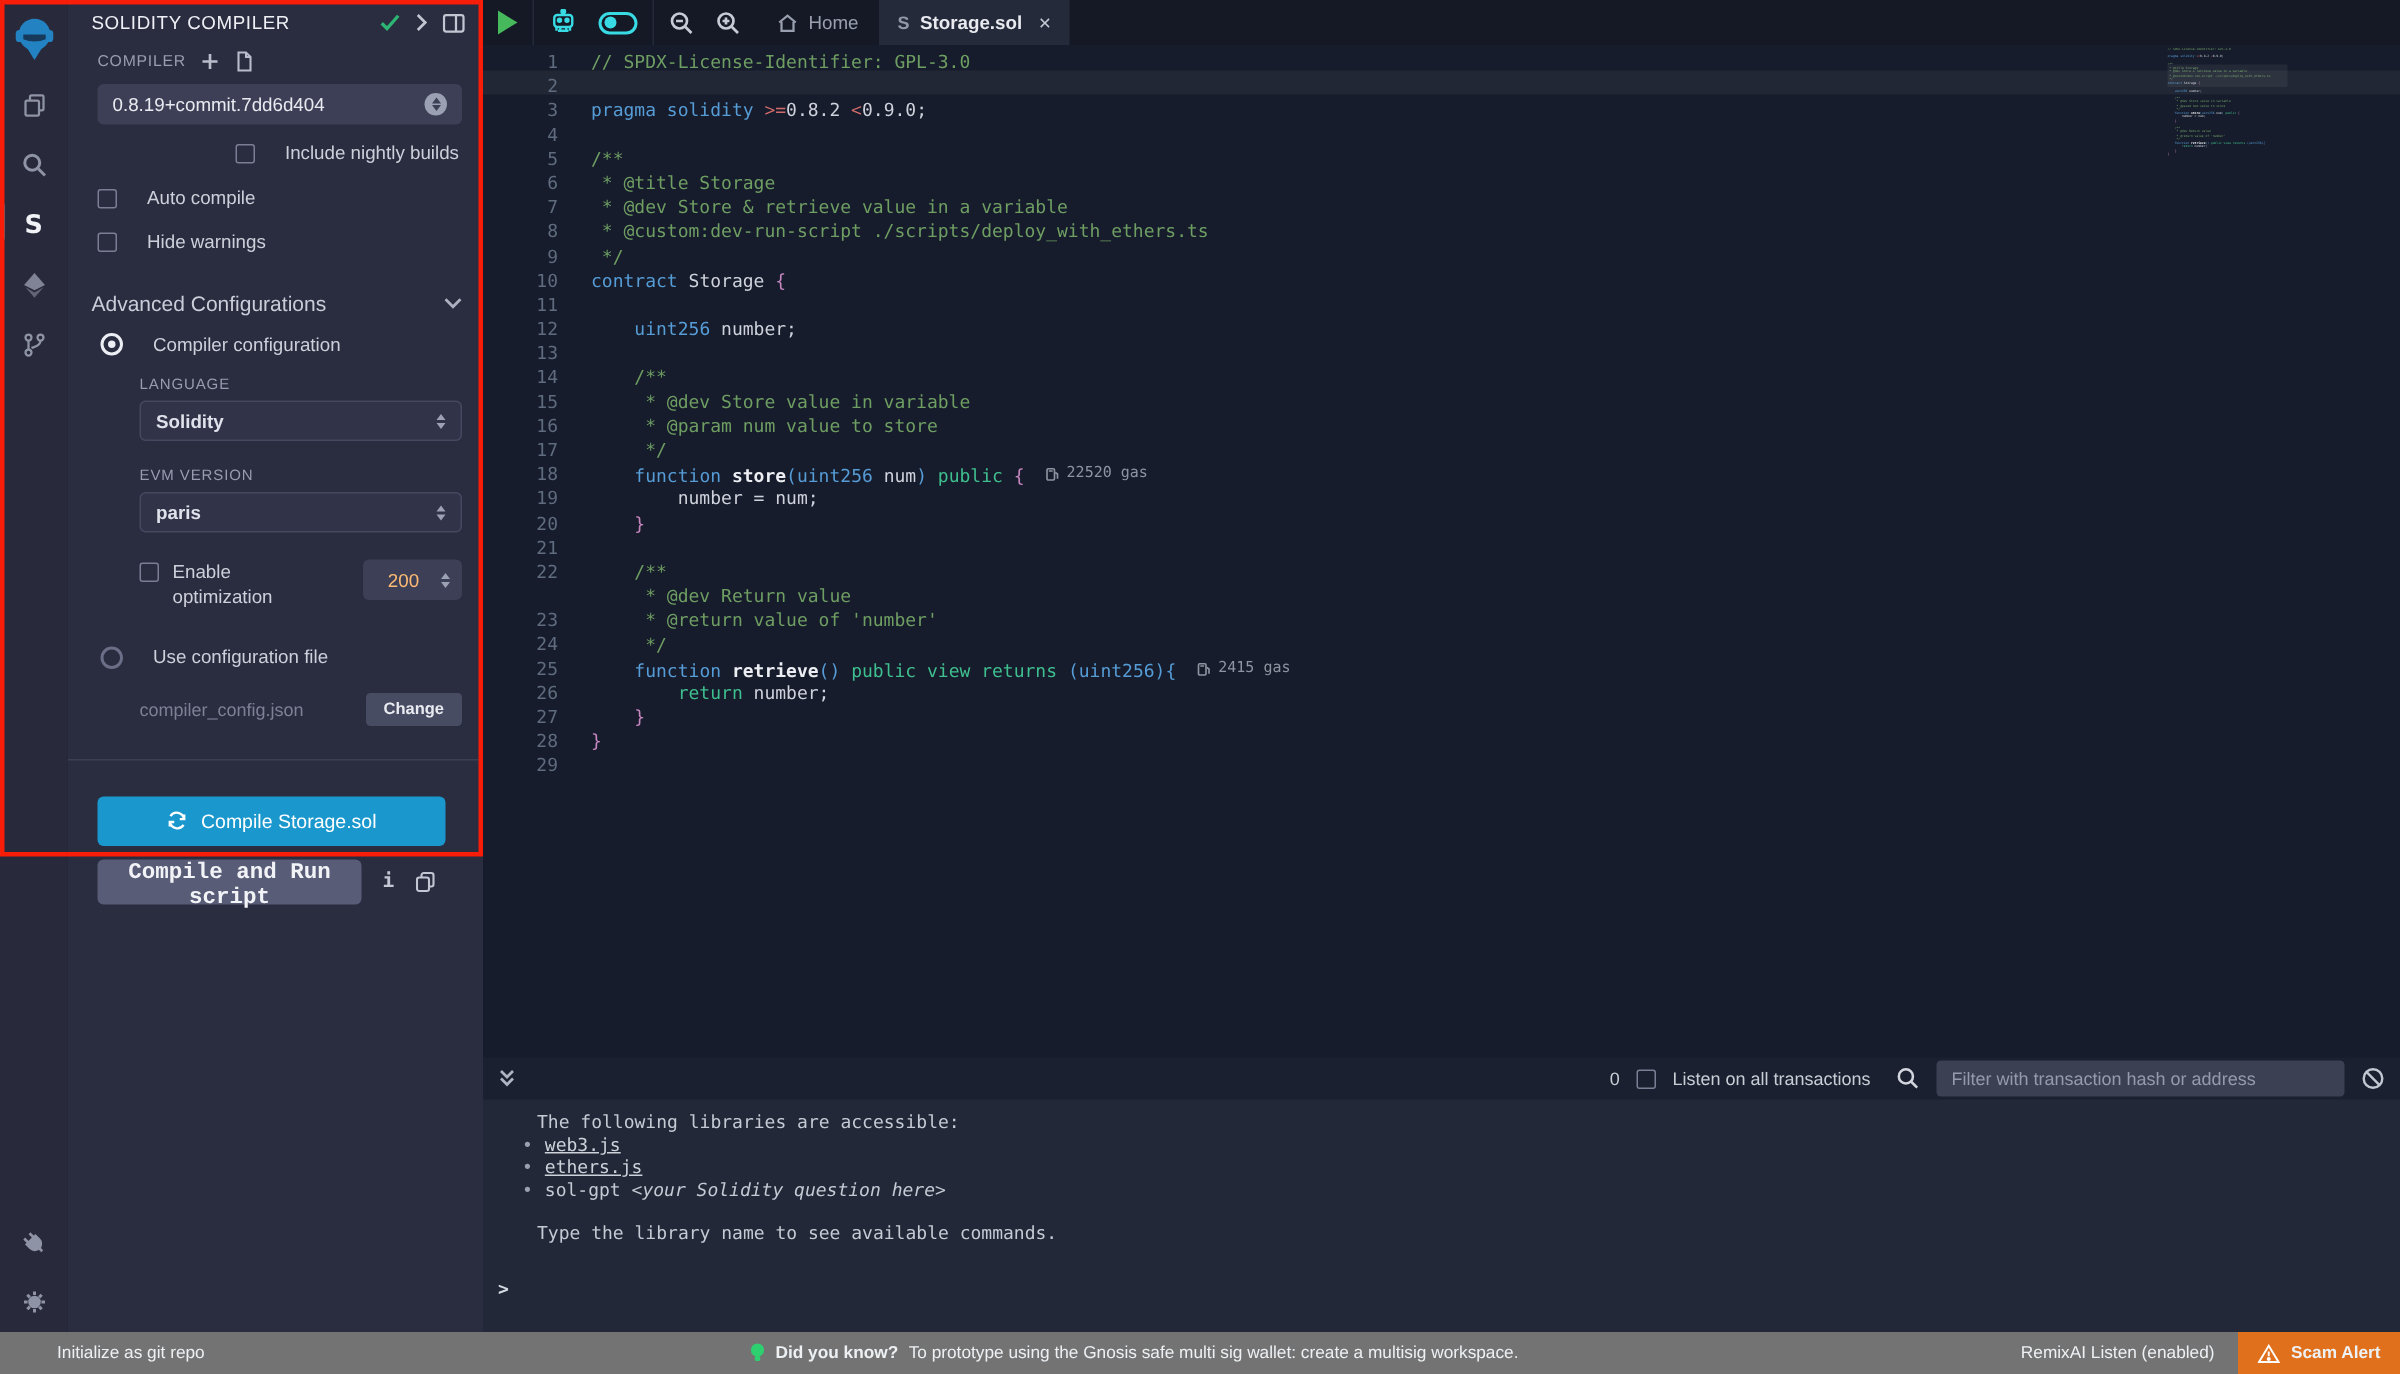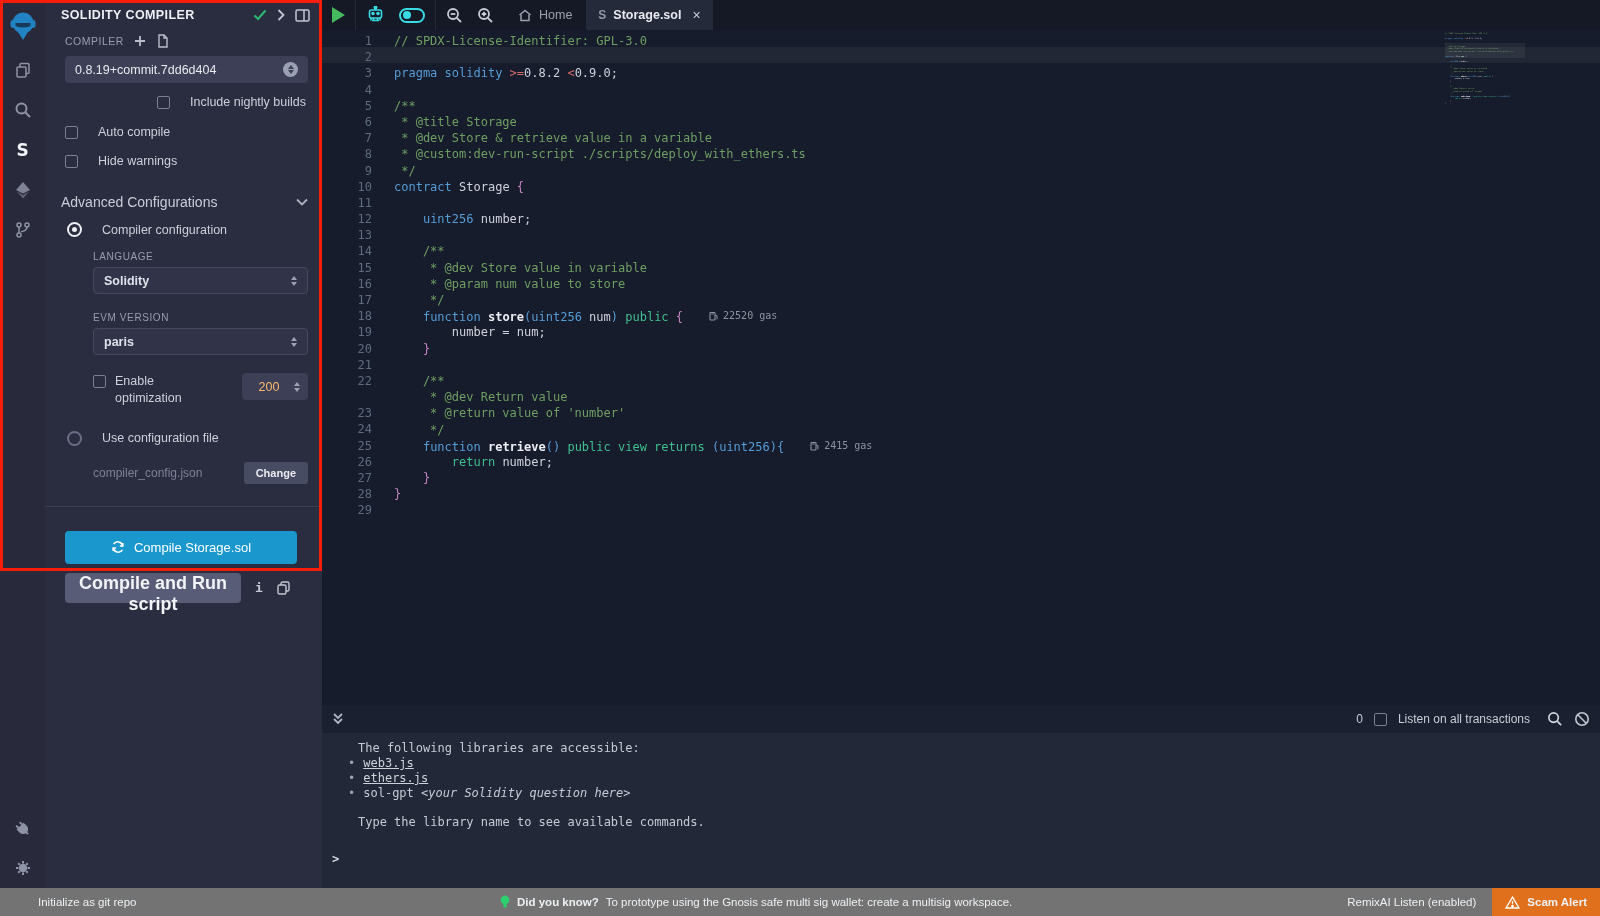--- a/index.html
+++ b/index.html
@@ -11,21 +11,21 @@
   .iconbar .icon-slot{width:45px;height:40px;display:flex;align-items:center;justify-content:center;color:#8f93a6;cursor:pointer}
   .iconbar .icon-slot.active{color:#f1f3f7}
   .iconbar .logo-slot{height:48px;margin-top:2px}
   .iconbar .spacer{flex:1}
   .active-pill{position:absolute;left:0;top:134px;width:3px;height:28px;background:#39c0e5;border-radius:0 3px 3px 0}
   .sicon{font-weight:bold;font-size:17px;font-family:"DejaVu Sans",sans-serif}
 
   
   .sidepanel{position:absolute;left:45px;top:0;width:277px;height:888px;background:#2a2c3f;z-index:4}
   .sp-head{display:flex;align-items:center;padding:8px 12px 4px 16px}
-  .sp-title{font-size:12.5px;font-weight:bold;letter-spacing:.4px;color:#eef0f5;flex:1}
+  .sp-title{font-size:12.5px;font-weight:normal;letter-spacing:.4px;color:#eef0f5;flex:1}
   .sp-head .hicon{margin-left:10px;color:#c2c6d2;cursor:pointer;display:flex;align-items:center}
   .sp-sub{display:flex;align-items:center;gap:10px;padding:8px 16px 6px 20px}
   .sp-sub-label{font-size:10.5px;color:#9a9db1;letter-spacing:.5px}
   .sp-sub .hicon{color:#b9bdcb;cursor:pointer;display:flex}
   .ver-select{margin:2px 14px 0 20px;height:27px;background:#3c3f55;border-radius:4px;display:flex;align-items:center;padding:0 10px;cursor:pointer}
   .ver-select .val{flex:1;font-size:12.5px;color:#e8eaf0}
   .sortcircle{width:15px;height:15px;border-radius:50%;background:#9ba0b2;display:flex;align-items:center;justify-content:center}
   .row{display:flex;align-items:center;gap:20px;font-size:12.5px;color:#ccd0da}
   .row-right{justify-content:flex-end;padding:12px 16px 0 0}
   .row-left{padding:12px 0 0 20px}
@@ -49,21 +49,21 @@
   .opt-row{display:flex;align-items:flex-start;padding:18px 14px 0 48px;gap:9px}
   .opt-label{font-size:12.5px;color:#ccd0da;width:88px;line-height:1.35}
   .runs-box{margin-left:auto;width:66px;height:27px;background:#3c3f55;border-radius:4px;display:flex;align-items:center;padding:0 8px;gap:6px}
   .runs-box .val{flex:1;font-size:12.5px;color:#fdba74;text-align:center}
   .cfg-row{display:flex;align-items:center;padding:16px 14px 0 48px}
   .cfg-name{flex:1;font-size:12px;color:#7d8196}
   .btn-change{background:#484c63;border:none;color:#e9ebf1;font-weight:bold;font-size:11px;padding:5px 12px;border-radius:3px;cursor:pointer;font-family:inherit}
   .sp-divider{border-top:1px solid #3c3f52;margin:22px 0 0 0}
   .btn-compile{margin:24px 24px 0 20px;width:232px;height:33px;background:#1a97cd;border:none;border-radius:4px;color:#fff;font-size:13px;display:flex;align-items:center;justify-content:center;gap:9px;cursor:pointer;font-family:inherit}
   .run-row{display:flex;align-items:center;gap:14px;margin:9px 14px 0 20px}
-  .btn-runscript{width:176px;height:30px;background:#585c77;border:none;border-radius:4px;color:#f2f3f7;font-weight:bold;font-size:18px;cursor:pointer;font-family:Liberation Sans, sans-serif}
+  .btn-runscript{width:176px;height:30px;background:#585c77;border:none;border-radius:4px;color:#f2f3f7;font-weight:bold;font-size:15px;cursor:pointer;font-family:Liberation Mono, monospace}
   .mini-ic{color:#c3c7d3;cursor:pointer;display:flex;align-items:center}
   .i-glyph{font-family:"DejaVu Sans Mono",monospace;font-size:13px;font-weight:bold}
 
   
   .red-annotation{position:absolute;left:0;top:0;width:322px;height:571px;border:3px solid #f81d09;z-index:40;pointer-events:none}
 
   
   .main{position:absolute;left:322px;top:0;width:1278px;height:888px}
   .tabbar{position:absolute;left:0;top:0;right:0;height:30px;background:#141925;display:flex;align-items:center}
   .tb-group{display:flex;align-items:center;height:100%;padding:0 10px;gap:14px}
@@ -83,21 +83,21 @@
   .code{position:absolute;left:72px;top:3px;right:160px;line-height:16.2px;white-space:pre;color:#cfd2dc}
   .code-line{height:16.2px;white-space:pre}
   .tok-cm{color:#6f9e63}
   .tok-kw{color:#569cd6}
   .tok-op{color:#d16a6a}
   .tok-tx{color:#cfd2dc}
   .tok-fn{color:#eceef3;font-weight:bold}
   .tok-kw2{color:#3fbf8f}
   .tok-br{color:#c586c0}
   .tok-pr{color:#569cd6}
-  .gas{color:#8d93a0;font-size:10px;margin-left:26px;display:inline-flex;align-items:center;gap:5px}
+  .gas{color:#8d93a0;font-size:10px;margin-left:14px;display:inline-flex;align-items:center;gap:5px}
   .minimap{position:absolute;left:1123px;top:2px;width:80px;height:120px;overflow:hidden;cursor:pointer}
   .minimap .code-line{height:2.5px;font-size:2px;line-height:2.5px;font-weight:normal}
   .minimap-slider{position:absolute;left:1123px;top:13px;width:80px;height:15px;background:rgba(255,255,255,.06)}
 
   
   .termbar{position:absolute;left:0;top:705px;right:0;height:28px;background:#1a202f;display:flex;align-items:center;color:#c9cdd6;font-size:12px}
   .termbar .collapse{margin-left:10px;color:#aeb4c2;cursor:pointer;display:flex}
   .termbar .right{margin-left:auto;display:flex;align-items:center;gap:11px;padding-right:10px}
   .filter-input{width:272px;height:24px;background:#3b4152;border:none;border-radius:3px;color:#d6dae3;font-size:12px;padding:0 10px;font-family:inherit;outline:none}
   .filter-input::placeholder{color:#949bad}
@@ -432,20 +432,21 @@
       <div class="right">
         <span>0</span>
         <span class="checkbox"></span>
         <span>Listen on all transactions</span>
         <span style="margin-left:6px">
           <svg width="16" height="16" viewBox="0 0 17 17" fill="none" stroke="#d3d6de" stroke-width="1.8">
             <circle cx="7" cy="7" r="5"></circle>
               <path d="M10.8 10.8 L15 15"></path>
           </svg>
         </span>
+        <input class="filter-input" placeholder="Filter with transaction hash or address" style="">
         <span>
           <svg width="16" height="16" viewBox="0 0 16 16" fill="none" stroke="#c2c7d2" stroke-width="1.6">
             <circle cx="8" cy="8" r="6.2"></circle>
               <path d="M3.8 3.8 L12.2 12.2"></path>
           </svg>
         </span>
       </div>
     </div>
 
     <div class="terminal">

